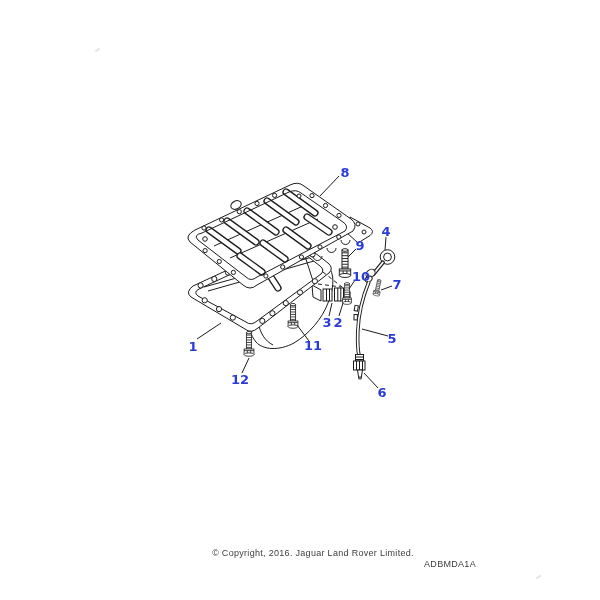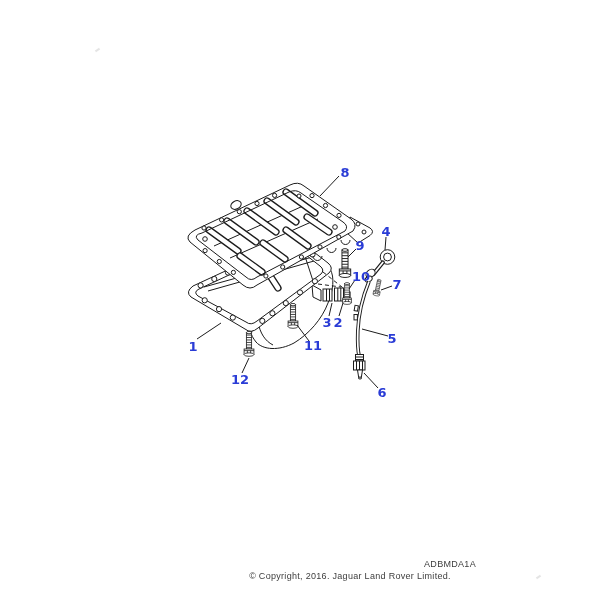--- a/index.html
+++ b/index.html
@@ -14,21 +14,21 @@
   .st  {fill:none;stroke:var(--line-color,#1c1c1c);stroke-width:4.2;stroke-linecap:round;}
   .stw {fill:none;stroke:#ffffff;stroke-width:1.8;stroke-linecap:round;}
   .dbl {fill:none;stroke:var(--line-color,#1c1c1c);stroke-width:3.6;}
   .dblw{fill:none;stroke:#ffffff;stroke-width:1.7;}
   .dash{fill:none;stroke:var(--line-color,#1c1c1c);stroke-width:1;stroke-dasharray:4 3;}
   .leader{stroke:var(--line-color,#1c1c1c);stroke-width:1;}
   .callout-text{font:bold 13px "DejaVu Sans",sans-serif;fill:var(--callout-color,#2a3cd6);}
   .footer-text{position:absolute;color:var(--footer-color,#3d3d3d);font-size:9px;
                text-align:center;letter-spacing:.3px;}
   #diagram-code{left:400px;top:559px;width:100px;}
-  #copyright{left:212px;top:571px;width:202px;margin-left:37px;}
+  #copyright{left:212px;top:548px;width:202px;}
   .stray{position:absolute;width:5px;height:2px;background:#d9d9d9;opacity:.7;
          transform:rotate(-35deg);}
 </style>
 </head>
 <body>
 
 <div class="canvas">
 
   <svg id="art" width="600" height="600" viewBox="0 0 600 600">
     <defs>

